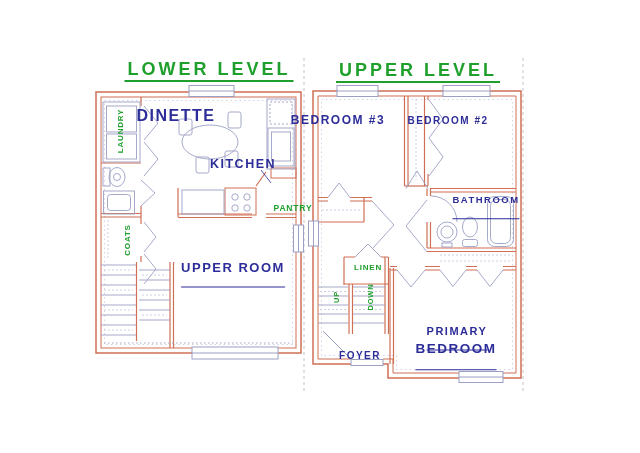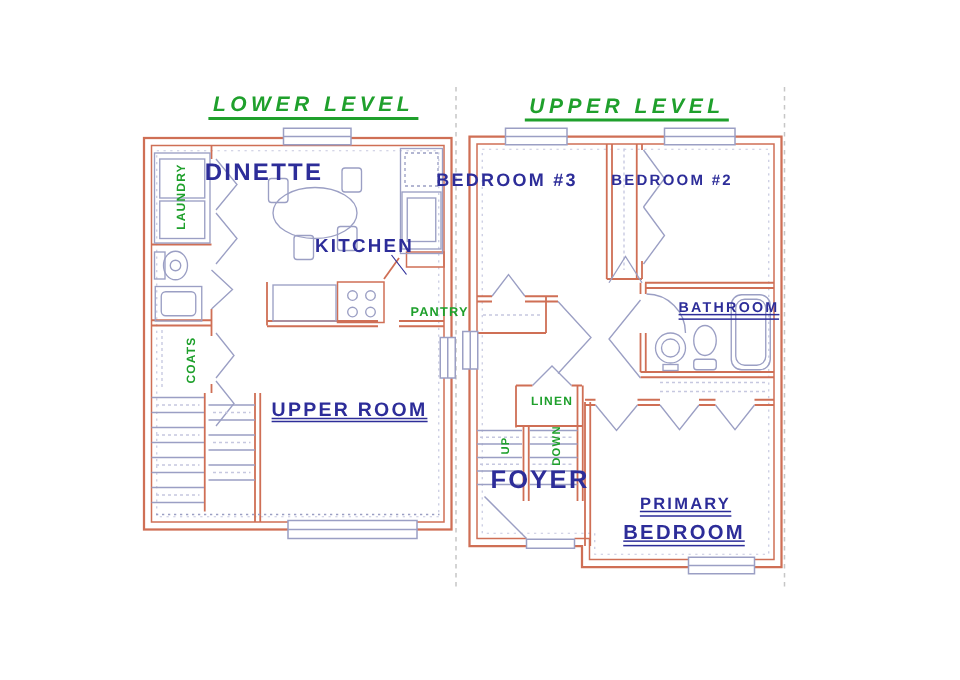--- a/index.html
+++ b/index.html
@@ -4,22 +4,22 @@
 <style>
   html,body{margin:0;padding:0;background:#fff;}
   .canvas{position:relative;width:640px;height:453px;background:#fff;overflow:hidden;
           font-family:"Liberation Sans",sans-serif;}
   svg{position:absolute;left:0;top:0;}
   .lbl{position:absolute;transform:translate(-50%,-50%);white-space:nowrap;
        font-weight:bold;line-height:1;}
   .lbl.v{transform:translate(-50%,-50%) rotate(-90deg);}
   .blue{color:var(--blue);letter-spacing:1.5px;}
   .green{color:var(--green);letter-spacing:0.8px;}
-  .u{border-bottom:1.5px solid currentColor;padding-bottom:1px;text-decoration:underline;}
-  .title{font-style:italic;font-size:14px;letter-spacing:3px;color:var(--green);
+  .u{border-bottom:1.5px solid currentColor;padding-bottom:13px;}
+  .title{font-size:18px;letter-spacing:3px;color:var(--green);
          border-bottom:2px solid var(--green);padding:0 3px 2px 3px;text-align:center;}
 </style>
 </head>
 <body>
 
 <div class="canvas">
 
 <svg width="640" height="453" viewBox="0 0 640 453">
 
   <g stroke="var(--separator)" stroke-width="1" stroke-dasharray="3,3" fill="none">
@@ -219,17 +219,17 @@
 <div class="lbl green" style="left:293px;top:208px;font-size:8.5px">PANTRY</div>
 <div class="lbl green v" style="left:121px;top:131px;font-size:8px">LAUNDRY</div>
 <div class="lbl green v" style="left:128px;top:240px;font-size:8px">COATS</div>
 
 <div class="lbl blue" style="left:338px;top:120px;font-size:12px">BEDROOM #3</div>
 <div class="lbl blue" style="left:448px;top:121px;font-size:10px">BEDROOM #2</div>
 <div class="lbl blue u" style="left:486px;top:207px;font-size:9.5px">BATHROOM</div>
 <div class="lbl green" style="left:368px;top:268px;font-size:8px">LINEN</div>
 <div class="lbl green v" style="left:337px;top:297px;font-size:7.5px">UP</div>
 <div class="lbl green v" style="left:371px;top:297px;font-size:7.5px">DOWN</div>
-<div class="lbl blue" style="left:360px;top:320px;font-size:17px">FOYER</div>
+<div class="lbl blue" style="left:360px;top:356px;font-size:10px">FOYER</div>
 <div class="lbl blue u" style="left:457px;top:338px;font-size:11px">PRIMARY</div>
 <div class="lbl blue u" style="left:456px;top:356px;font-size:13.5px">BEDROOM</div>
 
 </div>
 
 </body></html>

